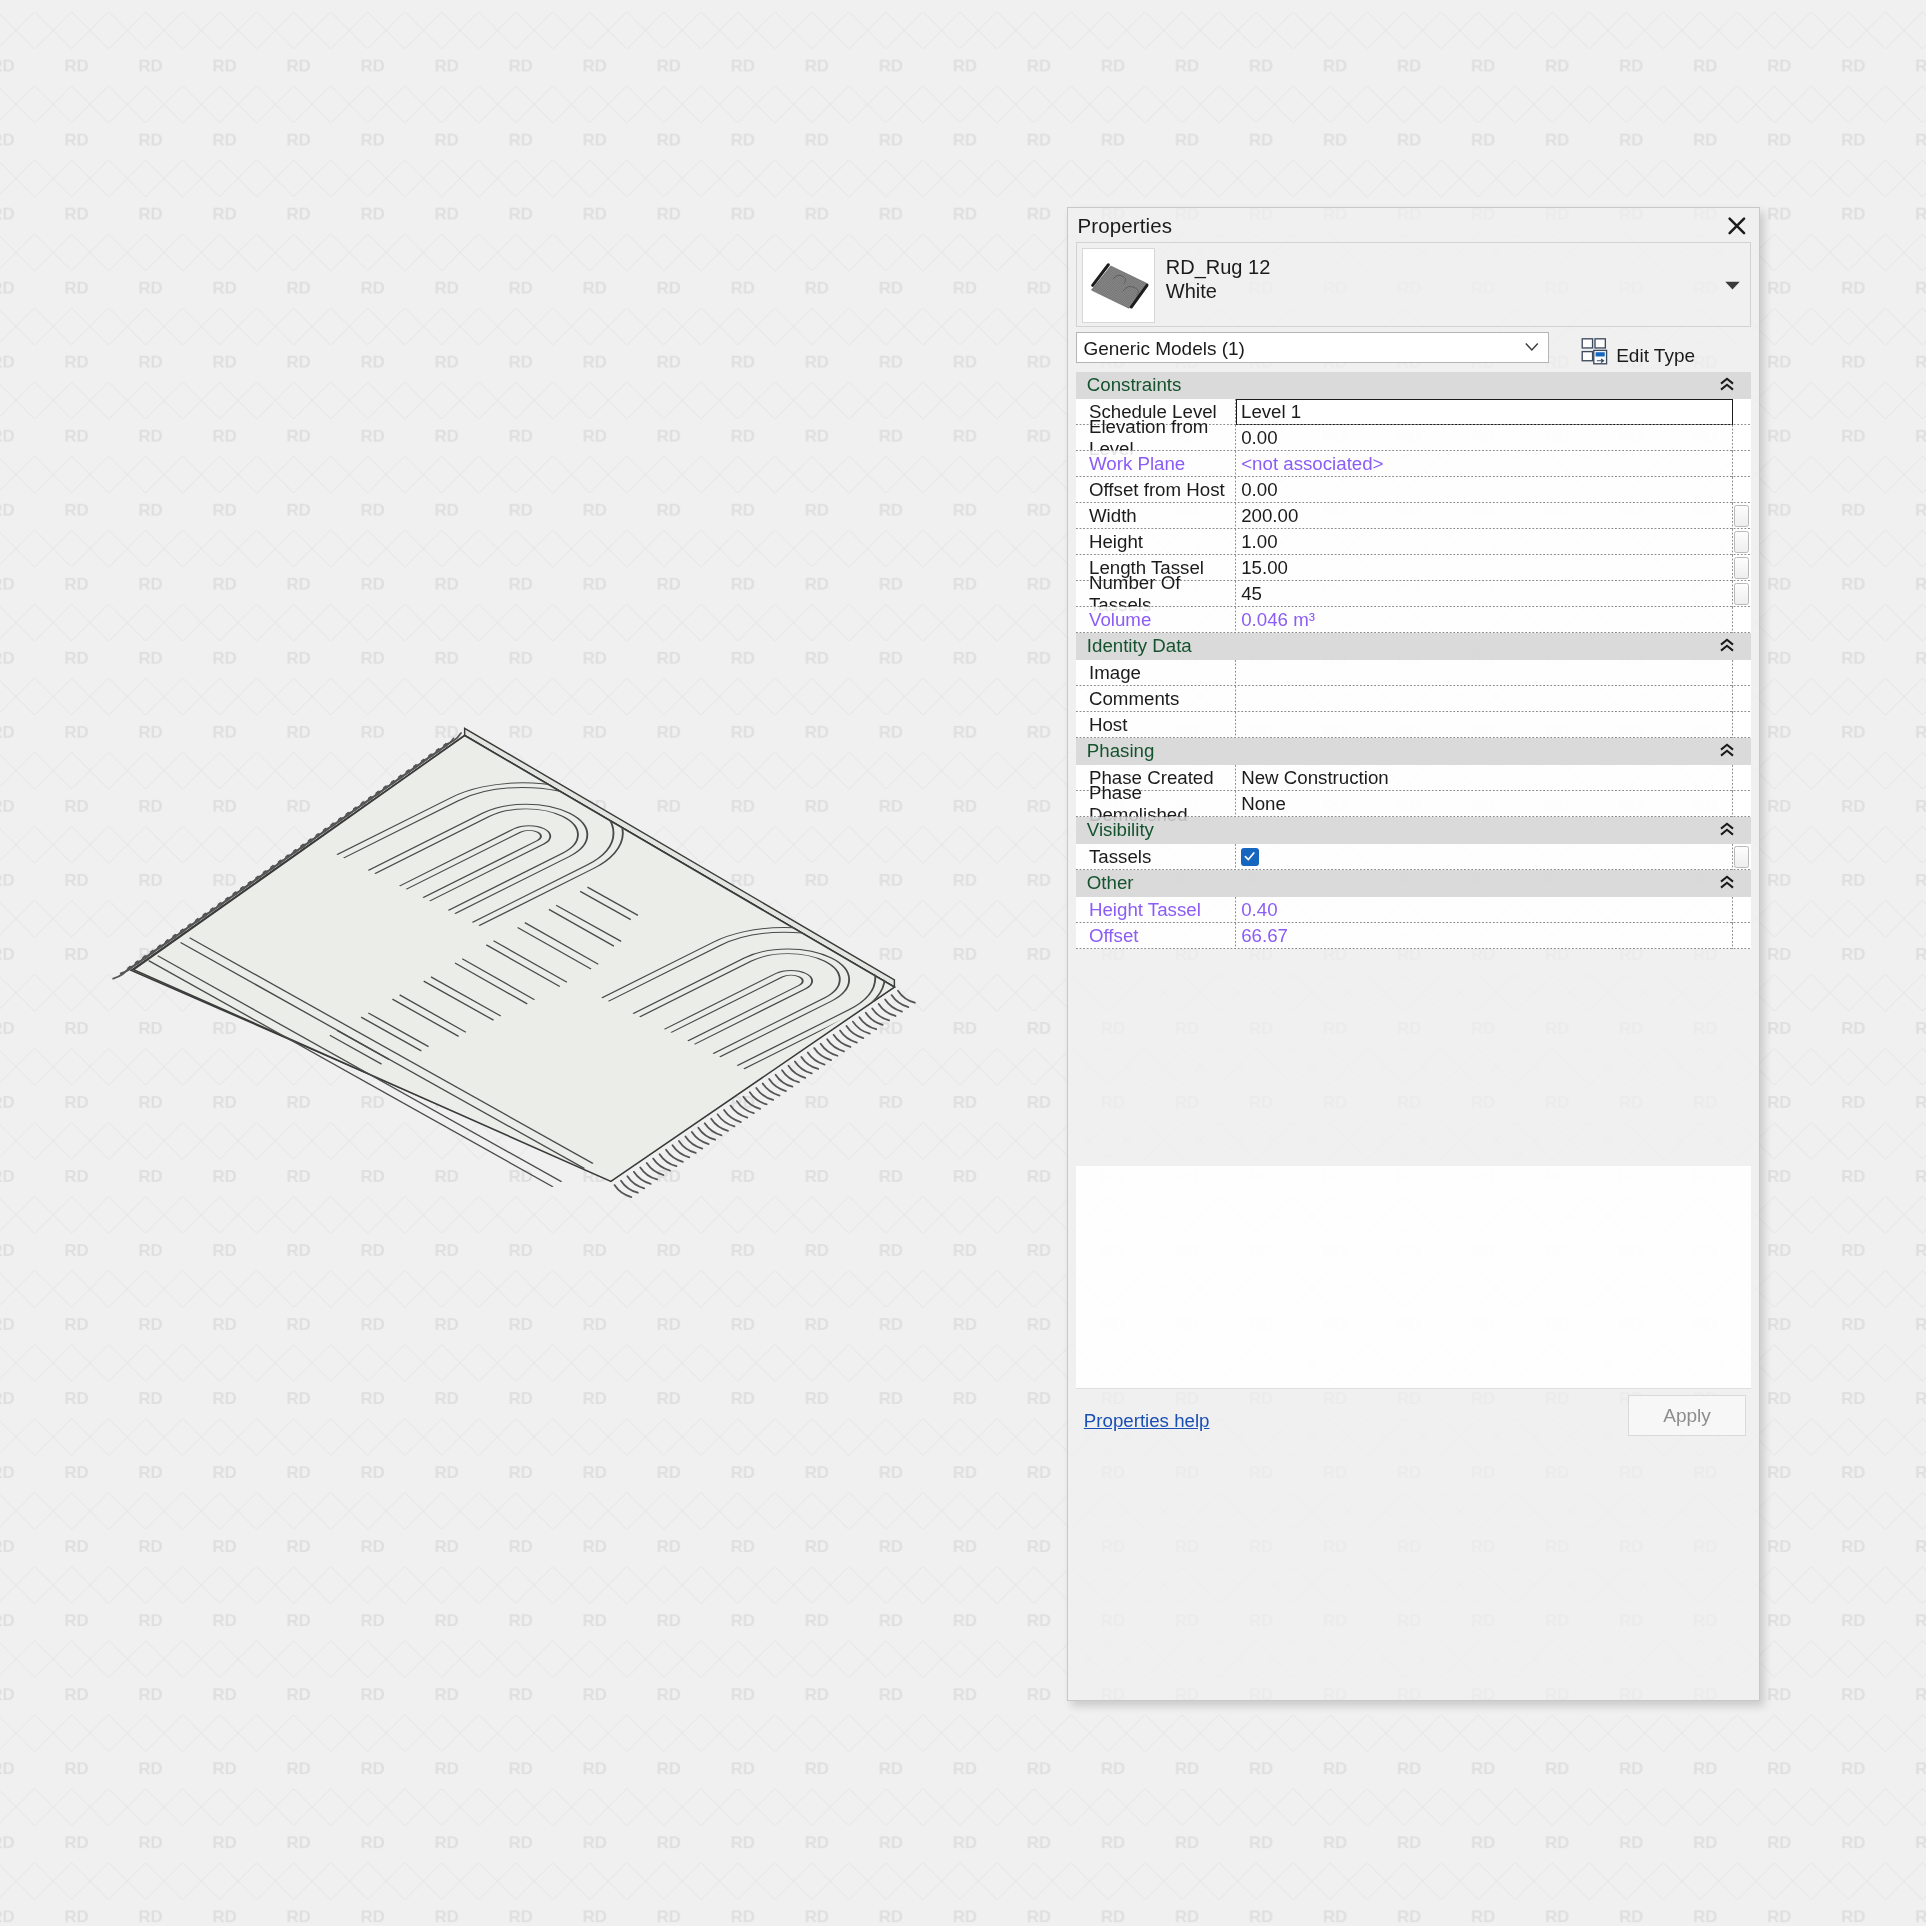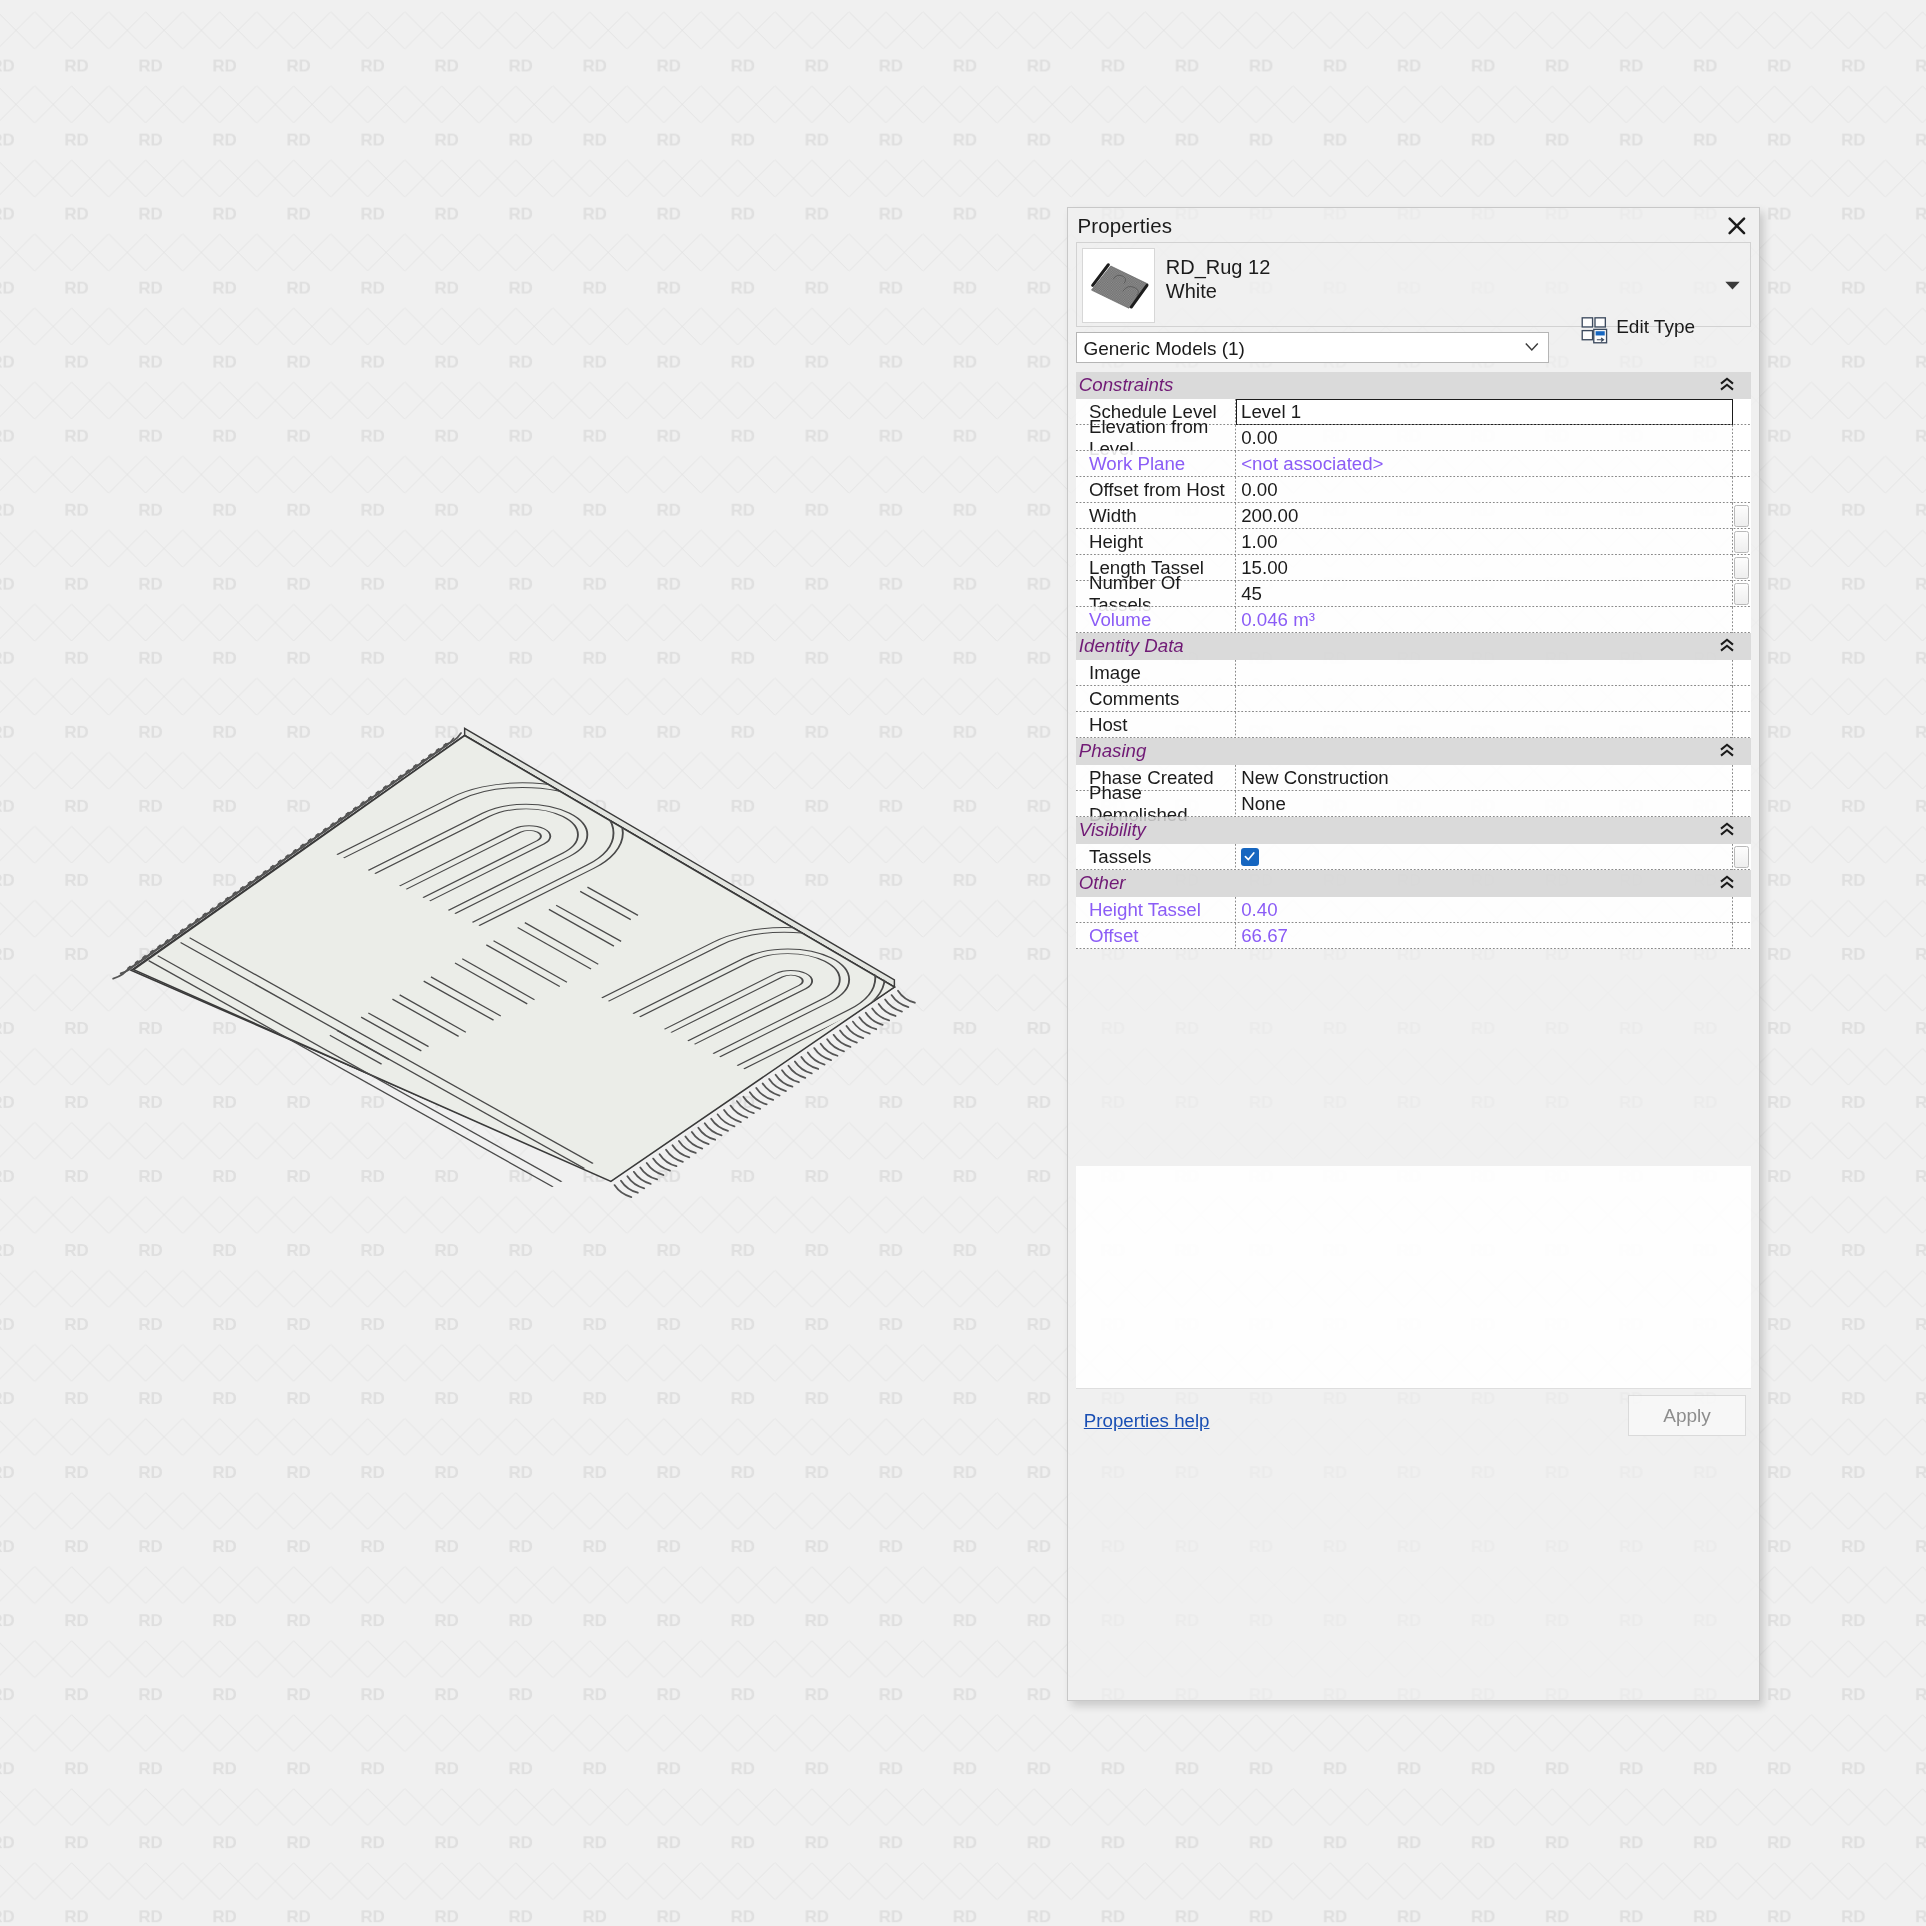--- a/index.html
+++ b/index.html
@@ -59,36 +59,36 @@
 
   
   .cat-combo{
     position:absolute;left:7.8px;top:124px;width:473px;height:31px;
     background:#fff;border:0.6px solid #b5b5b5;box-sizing:border-box;cursor:pointer;
   }
   .cat-combo .lbl{position:absolute;left:6.6px;top:5.4px;font-size:19px;color:#1b1b1b;}
   .cat-combo .chev{position:absolute;right:8.4px;top:8.4px;}
 
   .edit-type{
-    position:absolute;left:513px;top:108px;height:31px;
-    display:flex;align-items:flex-start;gap:7.2px;cursor:pointer;
+    position:absolute;left:513px;top:128px;height:31px;
+    display:flex;align-items:flex-end;gap:7.2px;cursor:pointer;
   }
   .edit-type .lbl{font-size:19px;color:#1b1b1b;}
 
   
   #grid{
     position:absolute;left:7.8px;top:164px;width:675px;height:795px;
     box-sizing:border-box;overflow:hidden;
   }
   .sec-row{
     height:26px;background:rgba(214,214,214,0.85);
     display:flex;align-items:center;position:relative;
     border-bottom:0.6px solid rgba(255,255,255,0.0);
   }
-  .sec-row .sec-lbl{font-size:18.7px;color:#701a75;padding-left:3px;font-style:italic;}
+  .sec-row .sec-lbl{font-size:18.7px;color:#14532d;padding-left:11px;}
   .sec-row .sec-chev{position:absolute;right:14.4px;top:5.4px;cursor:pointer;}
 
   .prop-row{
     height:26px;display:flex;align-items:stretch;position:relative;
     background:rgba(255,255,255,0.88);
   }
   .prop-row::after{
     content:"";position:absolute;left:0;right:0;bottom:0;height:0.6px;
     background-image:linear-gradient(to right,#8a8a8a 50%,transparent 0%);
     background-size:3.6px 0.6px;background-repeat:repeat-x;

